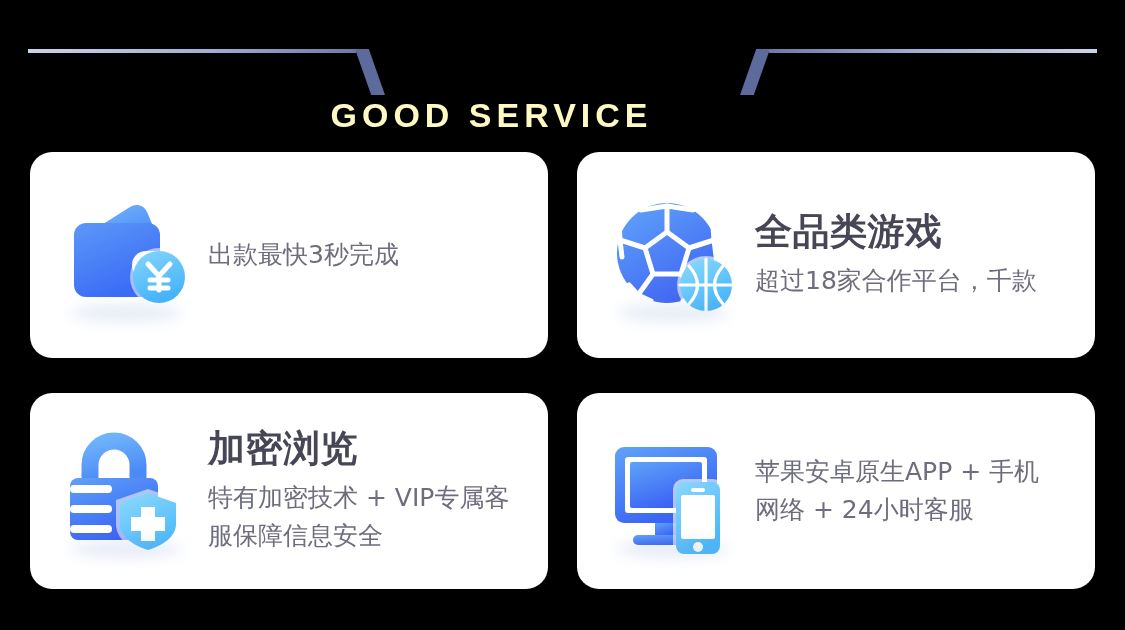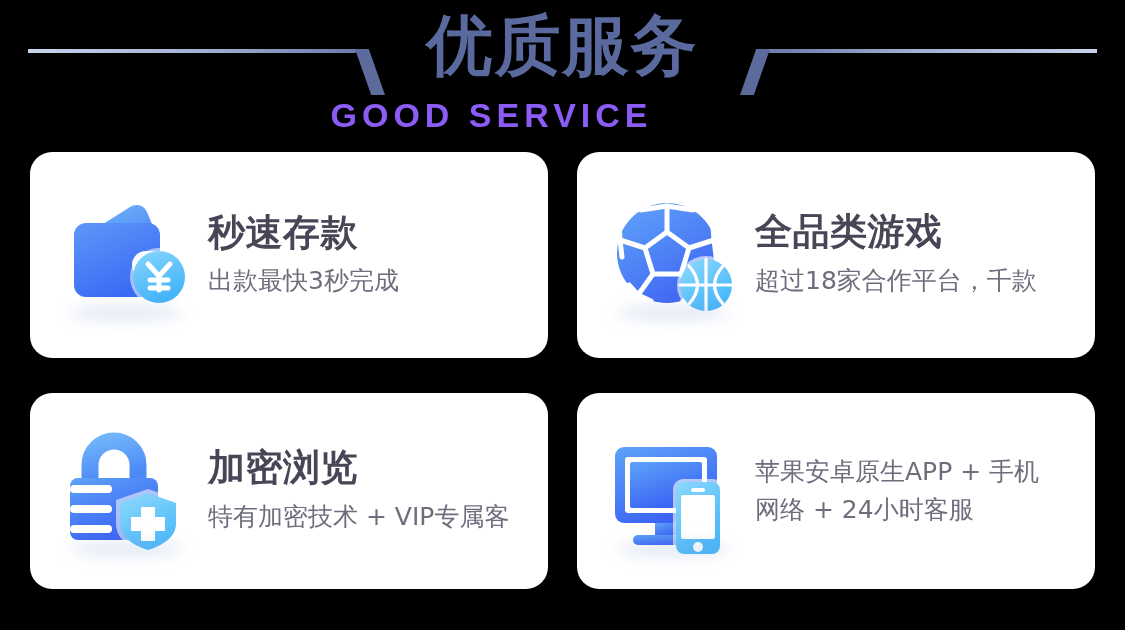--- a/index.html
+++ b/index.html
@@ -66,21 +66,21 @@
   .title-sub {
     position: absolute;
     top: 95px;
     left: 0;
     width: 983px;
     text-align: center;
     font-size: 34px;
     line-height: 40px;
     font-weight: 700;
     letter-spacing: 5px;
-    color: #8b5cf6;
+    color: #fef9c3;
     font-family: "Liberation Sans", sans-serif;
   }
 
   
   .grid {
     position: absolute;
     top: 152px;
     left: 30px;
     width: 1065px;
     display: grid;
@@ -139,21 +139,20 @@
     background: rgba(120,150,210,0.20);
     filter: blur(7px);
   }
 </style>
 </head>
 <body>
 
 <div class="header">
   <div class="rule rule-left"></div>
   <div class="slash slash-left"></div>
-  <div class="title-main">优质服务</div>
   <div class="slash slash-right"></div>
   <div class="rule rule-right"></div>
   <div class="title-sub">GOOD SERVICE</div>
 </div>
 
 <div class="grid">
 
   <div class="card">
     <div class="card-icon">
       <div class="icon-shadow"></div>
@@ -185,21 +184,20 @@
 
         <g stroke="#ffffff" stroke-width="5" stroke-linecap="round" fill="none">
           <path d="M90 79 L101 91 L112 79"></path>
           <path d="M92 95 h18"></path>
           <path d="M92 103 h18"></path>
           <path d="M101 91 v14"></path>
         </g>
       </svg>
     </div>
     <div class="card-text">
-      <div class="card-title">秒速存款</div>
       <div class="card-desc">
         <div>出款最快3秒完成</div>
       </div>
     </div>
   </div>
 
   <div class="card">
     <div class="card-icon">
       <div class="icon-shadow"></div>
       <svg viewBox="0 0 140 140" width="140" height="140" aria-hidden="true">
@@ -282,20 +280,21 @@
         <path d="M90 68 L122 79 V103 C122 118 108 128 90 134 C72 128 58 118 58 103 V79 Z" fill="#ffffff" opacity="0.55"></path>
         <path d="M90 72 L118 82 V103 C118 115 106 124 90 129 C74 124 62 115 62 103 V82 Z" fill="url(#shieldg)"></path>
 
         <path d="M83 86 h14 v10 h10 v14 h-10 v10 h-14 v-10 h-10 v-14 h10 Z" fill="#ffffff"></path>
       </svg>
     </div>
     <div class="card-text">
       <div class="card-title">加密浏览</div>
       <div class="card-desc two-line">
         <div>特有加密技术 + VIP专属客</div>
+        <div>服保障信息安全</div>
       </div>
     </div>
   </div>
 
   <div class="card">
     <div class="card-icon">
       <div class="icon-shadow"></div>
       <svg viewBox="0 0 140 140" width="140" height="140" aria-hidden="true">
         <defs>
           <linearGradient id="mong" x1="0" y1="0" x2="0.5" y2="1">

